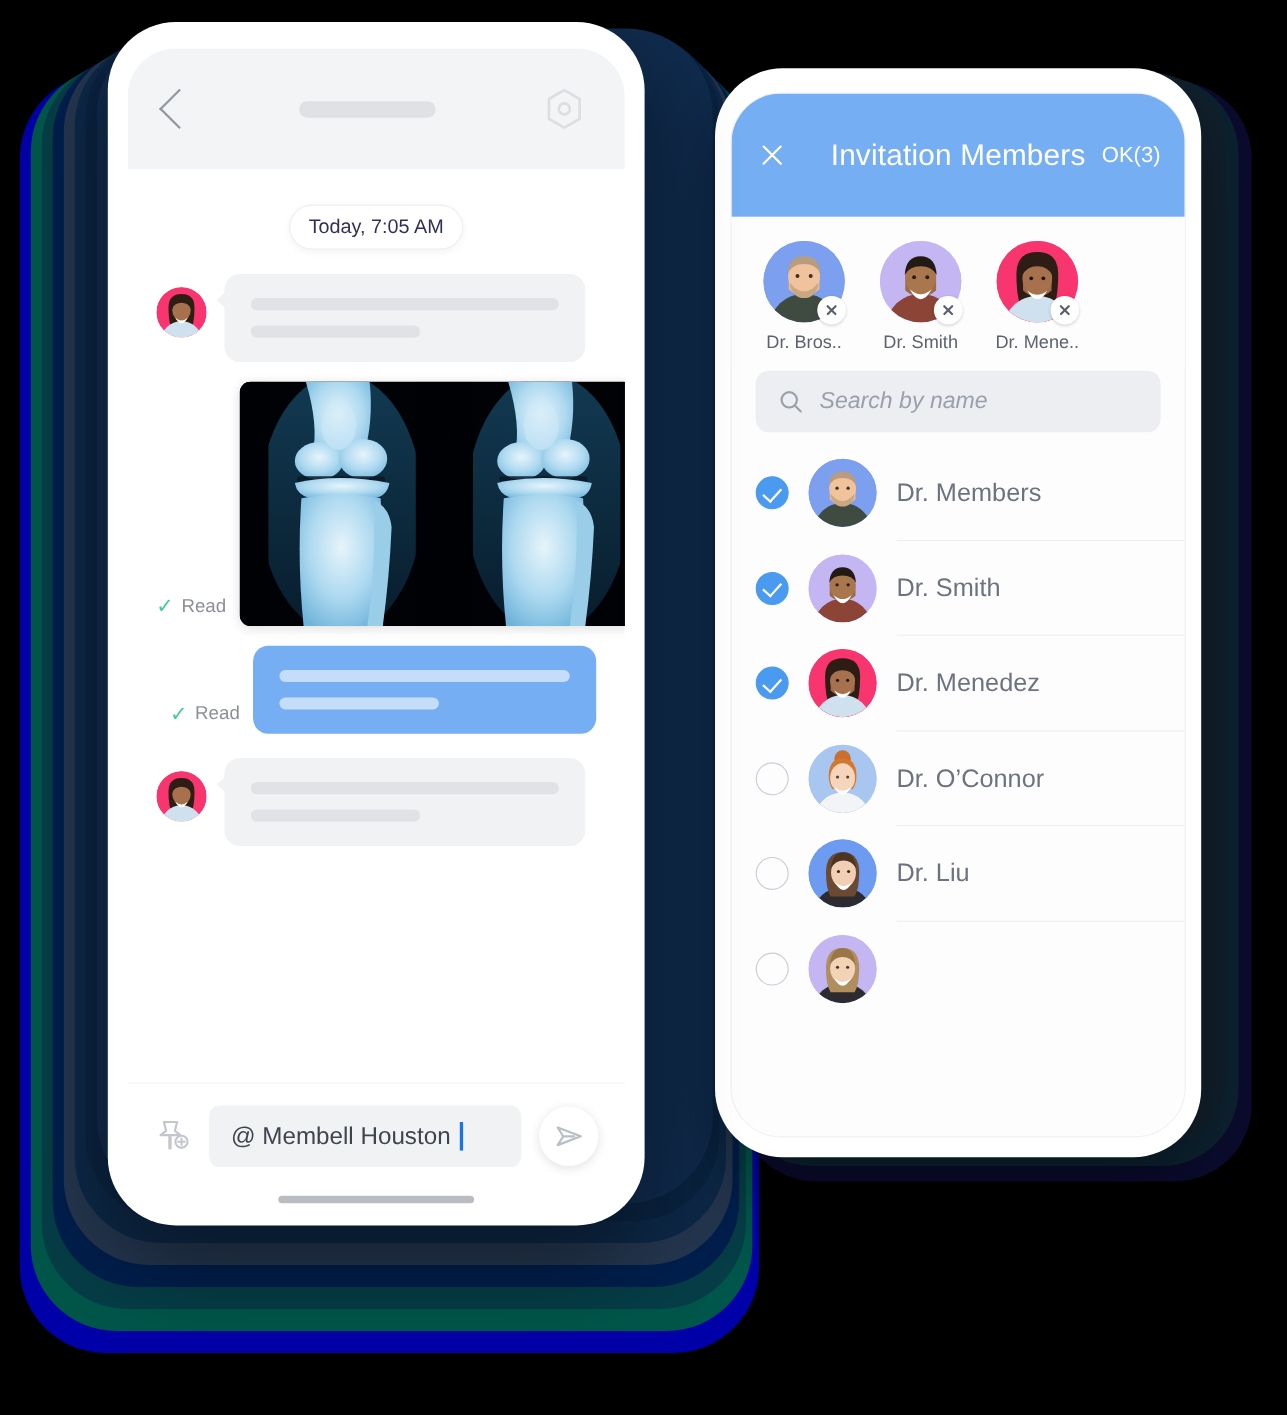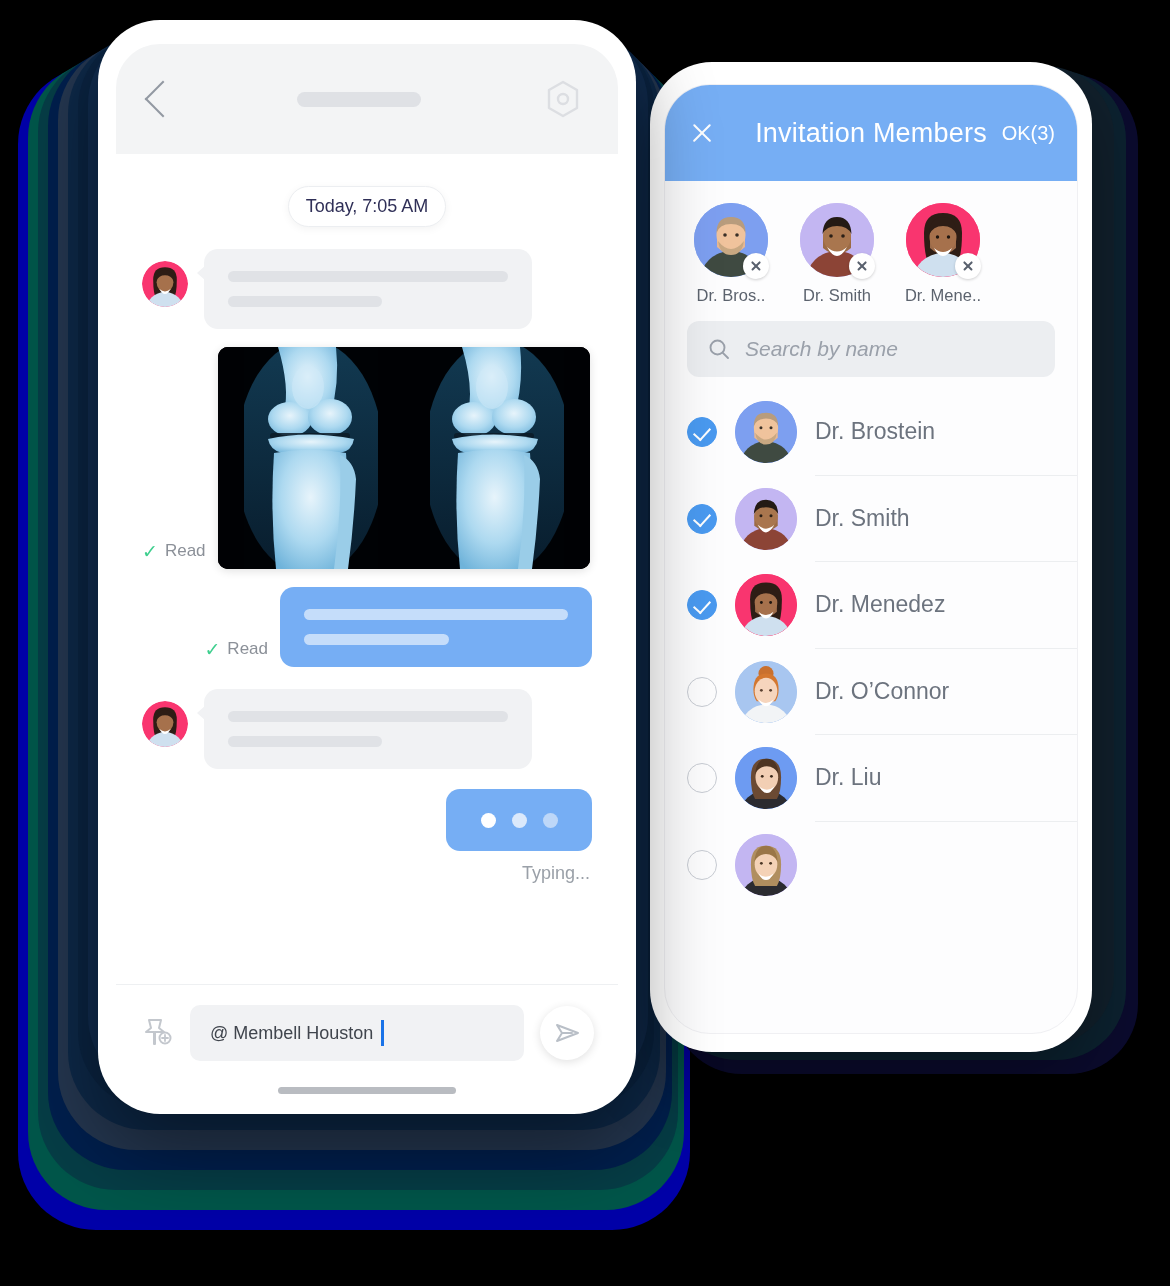--- a/index.html
+++ b/index.html
@@ -42,21 +42,21 @@
     width:100%; height:100%;
     background:#fdfdfe;
     border-radius: 46px;
     overflow:hidden;
     display:flex; flex-direction:column;
     border: 1px solid #f0f0f3;
   }
 
   .inv-header {
     background:#76aef4;
-    height: 96px;
+    height: 112px;
     display:flex; align-items:center;
     padding: 0 22px;
     position:relative;
     flex: none;
   }
   .inv-close { width:30px; height:30px; position:relative; cursor:pointer; }
   .inv-close::before, .inv-close::after {
     content:""; position:absolute; left:3px; top:14px; width:24px; height:2.2px;
     background:#ffffff; border-radius:2px;
   }
@@ -125,21 +125,21 @@
   .mname-wrap {
     flex:1; height:100%; display:flex; align-items:center;
     border-bottom: 1px solid #eceef0;
   }
   .mrow:last-child .mname-wrap { border-bottom: 1px solid #eceef0; }
   .mname { font-size: 23px; color:#6c737e; }
 
   
   .phone-left {
     position:absolute; left: 98px; top: 20px;
-    width: 538px; height: 1094px;
+    width: 488px; height: 1094px;
     background:#ffffff; border-radius: 62px;
     padding: 24px 18px 20px 18px;
     box-shadow: 0 36px 80px rgba(0,0,0,.42);
   }
   .left-screen {
     width:100%; height:100%; border-radius:44px; overflow:hidden;
     display:flex; flex-direction:column; background:#ffffff;
   }
   .chat-header {
     height: 110px; background:#f3f4f5; flex:none;
@@ -207,21 +207,21 @@
 
   .chat-input-bar {
     flex:none; background:#ffffff; border-top:1px solid #eef0f2;
     padding: 20px 24px 10px 24px;
     display:flex; align-items:center; gap: 16px;
   }
   .pin-icon { width: 34px; height:34px; flex:none; }
   .input-field {
     flex:1; height: 56px; background:#f1f2f4; border-radius: 10px;
     display:flex; align-items:center; padding: 0 20px;
-    font-size: 18px; color:#40454d;
+    font-size: 22px; color:#40454d;
   }
   .caret {
     display:inline-block; width:3px; height:26px; background:#1a73e8; margin-left:8px;
   }
   .send-btn {
     width: 54px; height:54px; border-radius:50%; background:#ffffff; flex:none;
     box-shadow: 0 2px 10px rgba(0,0,0,.12);
     display:flex; align-items:center; justify-content:center;
   }
   .home-ind {
@@ -358,21 +358,21 @@
                 <path d="M23 30 q14 -13 28 0 l0 14 q-14 13 -28 0 z" fill="#e8b792"></path>
                 <ellipse cx="37" cy="32" rx="14.5" ry="17" fill="#f0c39c"></ellipse>
                 <path d="M22.5 30 q0 -16 14.5 -16 q14.5 0 14.5 16 q-3 -9 -14.5 -9 q-11.5 0 -14.5 9z" fill="#b89c7d"></path>
                 <path d="M24 38 q13 16 26 0 q-2 14 -13 14 q-11 0 -13 -14z" fill="#c8a882"></path>
                 <circle cx="31" cy="32" r="1.8" fill="#3a3027"></circle>
                   <circle cx="43" cy="32" r="1.8" fill="#3a3027"></circle>
               </g>
             </svg>
           </div>
           <div class="mname-wrap">
-            <span class="mname">Dr. Brostein</span>
+            <span class="mname">Dr. Members</span>
           </div>
         </div>
 
         <div class="mrow">
           <div class="cbox on"></div>
           <div class="mav" style="background:#c3b6f2">
             <svg width="62" height="62" viewBox="0 0 74 74">
               <defs>
                   <clipPath id="m2">
                     <circle cx="37" cy="37" r="37"></circle>
@@ -621,28 +621,20 @@
                 <path d="M28 45 q9 8 18 0 q-4 8 -9 8 q-5 0 -9 -8z" fill="#ffffff"></path>
               </g>
             </svg>
           </div>
           <div class="bubble-in">
             <div class="sk w100"></div>
             <div class="sk w55"></div>
           </div>
         </div>
 
-        <div class="typing-wrap">
-          <div class="typing-bub">
-            <span class="dot"></span>
-            <span class="dot d2"></span>
-            <span class="dot d3"></span>
-          </div>
-          <div class="typing-lbl">Typing...</div>
-        </div>
 
       </div>
 
       <div class="chat-input-bar">
         <svg class="pin-icon" viewBox="0 0 34 34">
           <path d="M9 4 L21 4 L19 12 L24 16 L15 16 L15 28 L14 28 L14 16 L6 16 L11 12 Z" fill="none" stroke="#c3c7cd" stroke-width="2" stroke-linejoin="round"></path>
           <circle cx="25" cy="22" r="5.5" fill="none" stroke="#c3c7cd" stroke-width="2"></circle>
           <line x1="25" y1="19" x2="25" y2="25" stroke="#c3c7cd" stroke-width="1.8" stroke-linecap="round"></line>
           <line x1="22" y1="22" x2="28" y2="22" stroke="#c3c7cd" stroke-width="1.8" stroke-linecap="round"></line>
         </svg>

